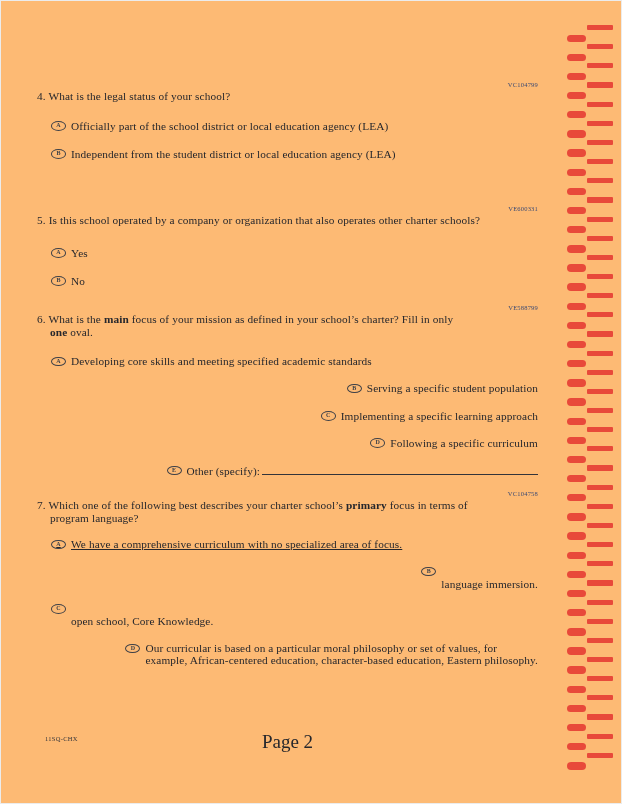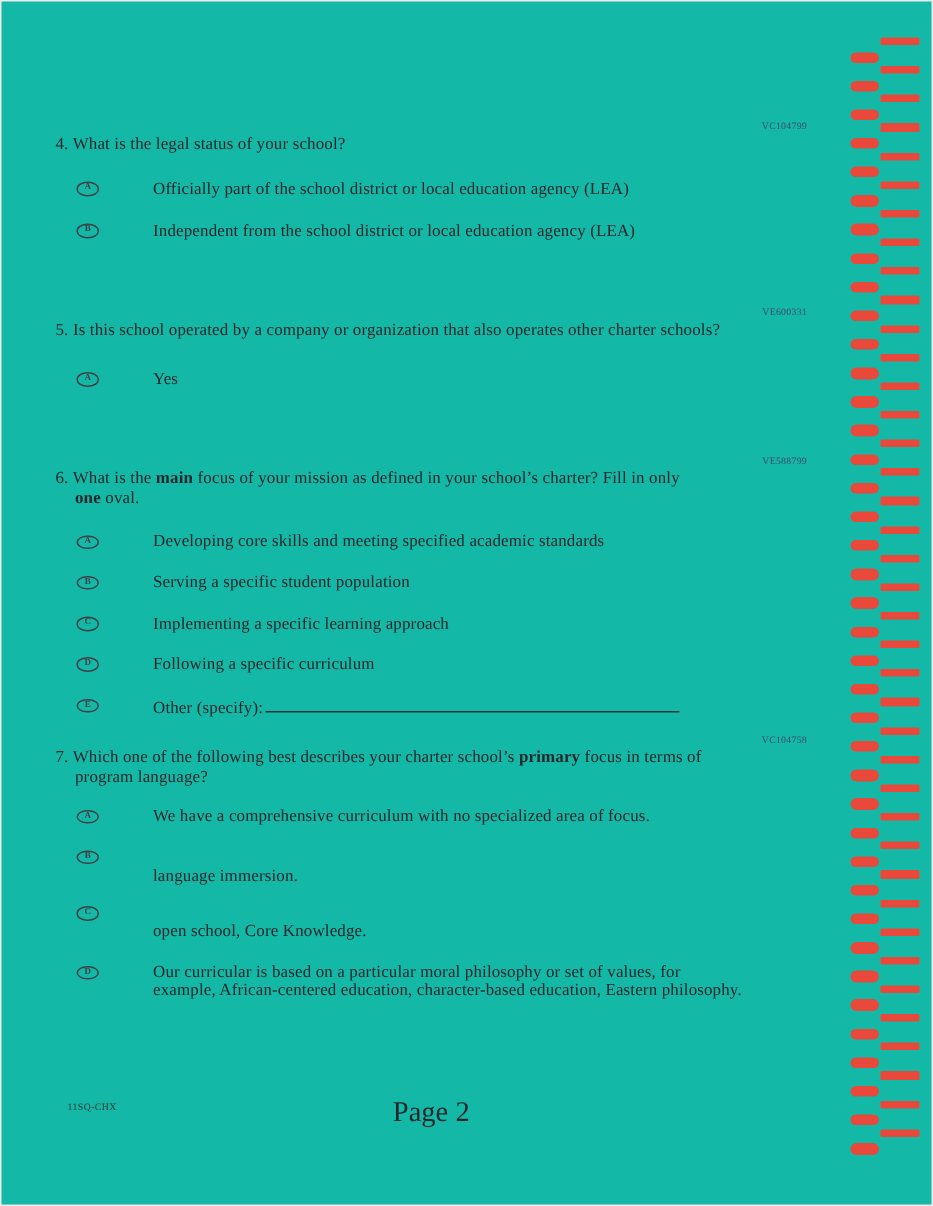--- a/index.html
+++ b/index.html
@@ -1,47 +1,47 @@
 <!DOCTYPE html>
 <html><head>
 <meta charset="utf-8">
 <style>
   html,body{margin:0;padding:0;background:#ffffff;}
   .page{
-    position:relative;width:622px;height:804px;background:#14b8a6;
+    position:relative;width:622px;height:804px;background:#fdba74;
     font-family:"Liberation Serif","DejaVu Serif",serif;color:#26272c;
     overflow:hidden;box-sizing:border-box;border:1px solid #ececec;
   }
   .q{position:absolute;left:36px;width:501px;}
   .code{
     text-align:right;font-size:6.5px;letter-spacing:.2px;color:#3d4b73;
     margin-bottom:2px;font-family:"Liberation Serif",serif;
   }
   .qtext{
     font-size:11.3px;line-height:12.6px;padding-left:13px;text-indent:-13px;
     letter-spacing:.1px;
   }
   .qtext b{font-weight:bold;}
   .opts{margin:0;padding:0;}
   .opt{
     display:flex;align-items:flex-start;padding-left:14px;
-    font-size:11.3px;line-height:12.2px;letter-spacing:.1px;gap:31px;
+    font-size:11.3px;line-height:12.2px;letter-spacing:.1px;
   }
   .oval{
     display:inline-block;box-sizing:border-box;flex:0 0 auto;
     width:15px;height:9.5px;border:1.3px solid #3f4147;border-radius:50%;
     font-size:6px;line-height:7px;text-align:center;font-weight:bold;
     margin-top:1.6px;margin-right:5px;color:#3f4147;
   }
   .fill-line{
     display:inline-block;width:276px;height:10px;
     border-bottom:1.1px solid #33343a;margin-left:2px;vertical-align:baseline;
   }
-  .mt17{margin-top:17px;} .mt16{margin-top:16px;} .mt15{margin-top:15px;}
-  .mt14{margin-top:14px;} .mt20{margin-top:20px;} .mt13{margin-top:13px;}
+  .mt17{margin-top:17px;} .mt16{margin-top:16px;} .mt15{margin-top:15px;justify-content:flex-end;}
+  .mt14{margin-top:14px;text-decoration:underline;} .mt20{margin-top:20px;} .mt13{margin-top:13px;}
   .footer-code{
     position:absolute;left:44px;top:734px;font-size:6.5px;letter-spacing:.3px;
     color:#33343a;
   }
   .footer-page{
     position:absolute;left:36px;top:730px;width:501px;text-align:center;
     font-size:19px;color:#26272c;
   }
   .marks{position:absolute;left:0;top:0;width:622px;height:804px;pointer-events:none;}
   .marks div{position:absolute;}
@@ -135,33 +135,37 @@
   <div class="q" style="top:80px;">
     <div class="code">VC104799</div>
     <div class="qtext"><span>4.</span> <span>What is the legal status of your school?</span></div>
     <div class="opts">
       <div class="opt mt17">
         <span class="oval">A</span>
         <span>Officially part of the school district or local education agency (LEA)</span>
       </div>
       <div class="opt mt16">
         <span class="oval">B</span>
-        <span>Independent from the school district or local education agency (LEA)</span>
+        <span>Independent from the student district or local education agency (LEA)</span>
       </div>
     </div>
   </div>
 
   <div class="q" style="top:204px;">
     <div class="code">VE600331</div>
     <div class="qtext"><span>5.</span> <span>Is this school operated by a company or organization that also operates other charter schools?</span></div>
     <div class="opts">
       <div class="opt mt20">
         <span class="oval">A</span>
         <span>Yes</span>
       </div>
+      <div class="opt mt16">
+        <span class="oval">B</span>
+        <span>No</span>
+      </div>
     </div>
   </div>
 
   <div class="q" style="top:303px;">
     <div class="code">VE588799</div>
     <div class="qtext"><span>6.</span> <span>What is the </span><b>main</b><span> focus of your mission as defined in your school’s charter? Fill in only</span><br><b>one</b><span> oval.</span></div>
     <div class="opts">
       <div class="opt mt17">
         <span class="oval">A</span>
         <span>Developing core skills and meeting specified academic standards</span>

